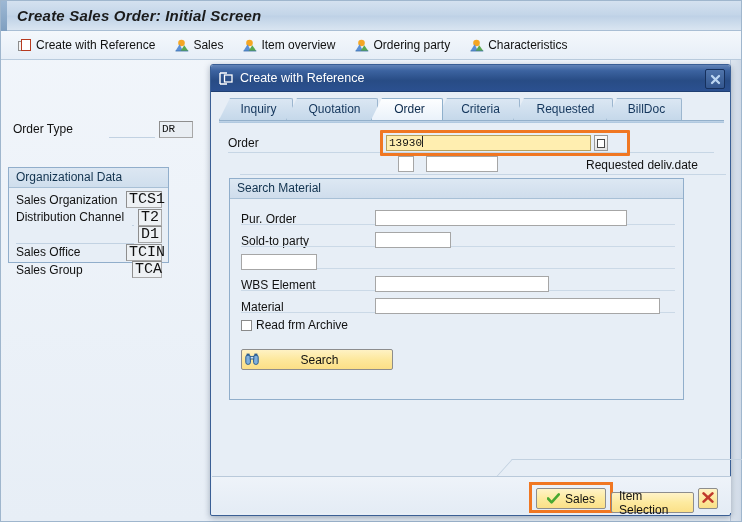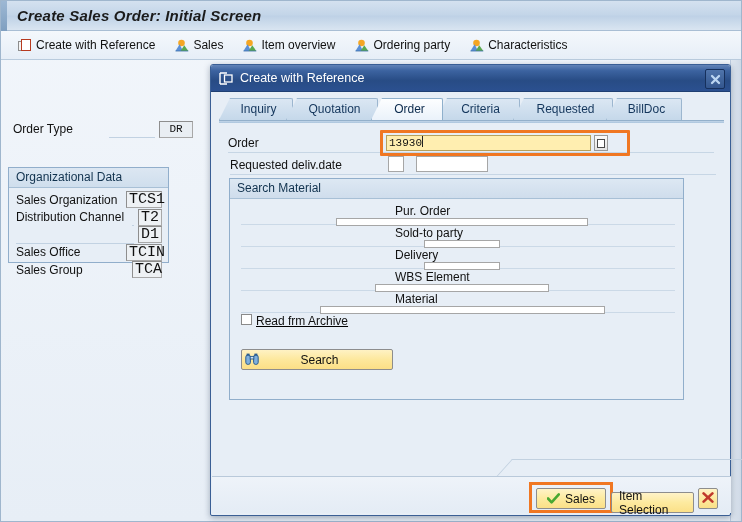--- a/index.html
+++ b/index.html
@@ -62,21 +62,21 @@
   
   #left-pane{position:absolute;left:1px;top:60px;width:206px;height:461px;}
 
   .fld-row{display:flex;align-items:center;height:24px;}
   .fld-label{font-size:12px;color:#111;white-space:nowrap;}
   .fld-underline{flex:1 1 auto;border-bottom:1px solid #c2d2e2;height:17px;margin:0 4px 0 0;}
   .inp{
     box-sizing:border-box;height:17px;line-height:15px;
     border:1px solid #a8a8a8;border-top-color:#8e8e8e;border-left-color:#8e8e8e;
     background:#eef1f4;font-family:"Liberation Mono",monospace;font-size:11px;
-    padding:0 2px;color:#111;text-align:center;
+    padding:0 2px;color:#111;
   }
 
   #ordertype-row{position:absolute;left:12px;top:57px;width:180px;}
   #ordertype-row .fld-label{width:96px;}
   #ordertype-row .inp{width:34px;background:#e9eef3;}
 
   
   .groupbox{
     position:absolute;border:1px solid #91aecb;background:#e7eef6;
     box-sizing:border-box;
@@ -167,36 +167,36 @@
     line-height:14px;padding:0 2px;box-sizing:border-box;color:#111;
   }
   #order-input .caret{display:inline-block;width:1px;height:11px;background:#222;vertical-align:-1px;margin-left:0px;}
   #order-mc{
     position:absolute;left:366px;top:3px;width:14px;height:16px;
     border:1px solid #9a9a9a;background:linear-gradient(180deg,#fbfbfb,#e3e3e3);
     box-sizing:border-box;display:flex;align-items:center;justify-content:center;cursor:pointer;
   }
   #order-mc i{display:block;width:8px;height:9px;border:1.3px solid #4a4a4a;background:#fff;box-sizing:border-box;}
 
-  #rdd-row{position:absolute;left:2px;top:22px;width:486px;}
+  #rdd-row{position:absolute;left:12px;top:22px;width:486px;justify-content:flex-end;}
   #rdd-1{position:absolute;left:158px;top:2px;width:16px;height:16px;border:1px solid #a6a6a6;background:#fff;box-sizing:border-box;}
   #rdd-2{position:absolute;left:186px;top:2px;width:72px;height:16px;border:1px solid #a6a6a6;background:#fff;box-sizing:border-box;}
 
   
   #search-box{left:17px;top:86px;width:455px;height:222px;}
   #search-box .gb-title{background:linear-gradient(180deg,#dde8f3 0%,#cfddec 100%);}
-  .sc-row{position:relative;height:22px;display:flex;align-items:center;padding-left:11px;flex-direction:column;}
+  .sc-row{position:relative;height:22px;display:flex;align-items:flex-end;padding-left:11px;}
   .sc-label{font-size:12px;color:#111;width:134px;}
   .sc-rule{position:absolute;left:11px;right:8px;bottom:1px;height:1px;background:#cbd9e7;}
   .sc-inp{
     height:16px;border:1px solid #a6a6a6;background:#fff;box-sizing:border-box;
     position:relative;z-index:2;
   }
 
-  #chk-row{position:relative;height:22px;display:flex;padding-left:11px;text-decoration:underline;}
+  #chk-row{position:relative;height:22px;display:flex;align-items:center;padding-left:11px;}
   #chk-box{width:11px;height:11px;border:1px solid #8a8a8a;background:#fff;box-sizing:border-box;margin-right:4px;}
   #chk-label{font-size:12px;color:#111;}
 
   #search-btn{
     position:absolute;left:11px;top:170px;width:152px;height:21px;
     border:1px solid #8d8d8d;border-radius:2px;box-sizing:border-box;
     background:linear-gradient(180deg,#fff2c4 0%,#fde89d 50%,#fbdf86 100%);
     display:flex;align-items:center;cursor:pointer;
   }
   #search-btn .sb-ico{width:14px;height:13px;margin-left:3px;}
@@ -440,21 +440,20 @@
             <span class="sc-inp" style="width:252px"></span>
           </div>
 
           <div class="sc-row">
             <span class="sc-label">Sold-to party</span>
             <span class="sc-rule"></span>
             <span class="sc-inp" style="width:76px"></span>
           </div>
 
           <div class="sc-row">
-            <span class="sc-label">Delivery</span>
             <span class="sc-rule"></span>
             <span class="sc-inp" style="width:76px"></span>
           </div>
 
           <div class="sc-row">
             <span class="sc-label">WBS Element</span>
             <span class="sc-rule"></span>
             <span class="sc-inp" style="width:174px"></span>
           </div>
 

